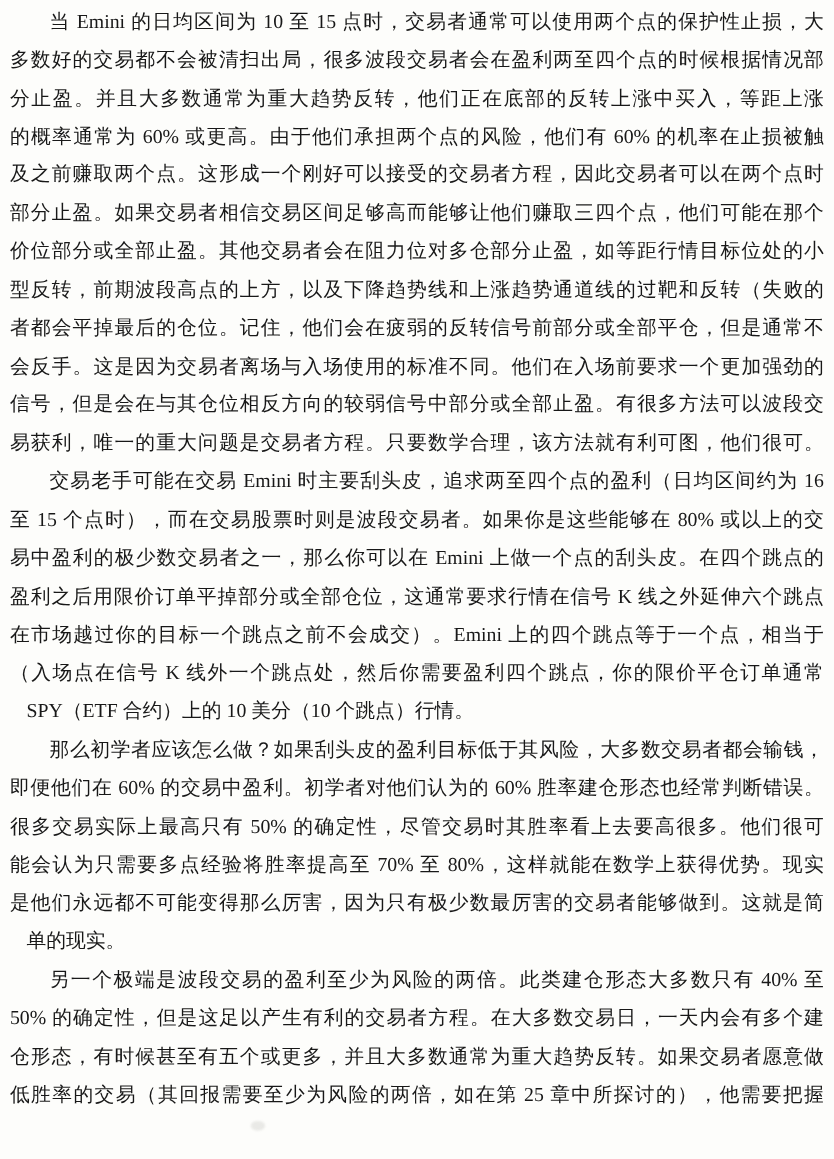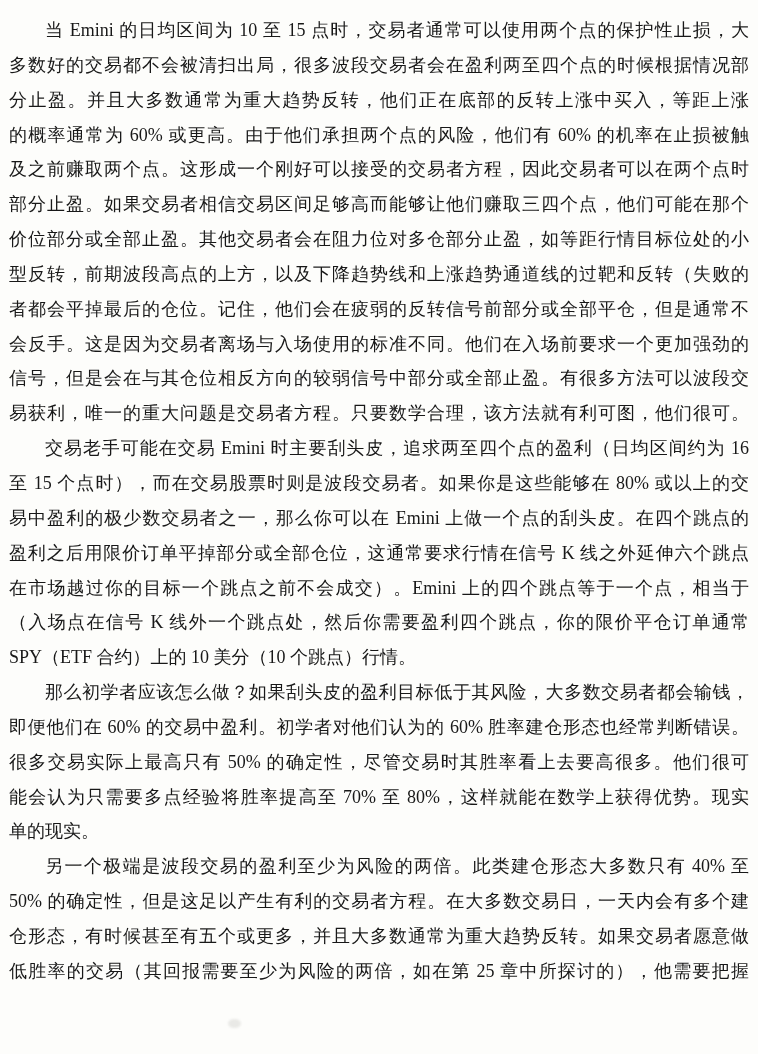--- a/index.html
+++ b/index.html
@@ -10,21 +10,21 @@
     width: 758px;
     height: 1054px;
     background: var(--page-bg, #fdfdfb);
     overflow: hidden;
     position: relative;
   }
   .page {
     box-sizing: border-box;
     width: 758px;
     height: 757px;
-    padding: 13px 9px 0 9px;
+    padding: 2px 9px 0 9px;
     font-family: "Liberation Serif", "DejaVu Serif", serif;
     color: var(--page-fg, #181818);
   }
   .paragraph {
     margin: 0;
     padding: 0;
   }
   .line {
     font-size: 18px;
     line-height: 34.85px;
@@ -32,20 +32,21 @@
     text-align: justify;
     text-align-last: justify;
     overflow: hidden;
     white-space: normal;
   }
   .line.first {
     text-indent: 2em;
   }
   .line.short-last {
     text-align-last: left;
+    margin-left: 15px;
   }
   .smudge {
     position: absolute;
     left: 228px;
     top: 1019px;
     width: 13px;
     height: 9px;
     background: #d9d9d5;
     border-radius: 50%;
     opacity: 0.55;
@@ -78,20 +79,21 @@
         <div class="line">盈利之后用限价订单平掉部分或全部仓位，这通常要求行情在信号 K 线之外延伸六个跳点</div>
         <div class="line">在市场越过你的目标一个跳点之前不会成交）。Emini 上的四个跳点等于一个点，相当于</div>
         <div class="line">（入场点在信号 K 线外一个跳点处，然后你需要盈利四个跳点，你的限价平仓订单通常</div>
         <div class="line short-last">SPY（ETF 合约）上的 10 美分（10 个跳点）行情。</div>
       </div>
       <div class="paragraph">
         <div class="line first">那么初学者应该怎么做？如果刮头皮的盈利目标低于其风险，大多数交易者都会输钱，</div>
         <div class="line">即便他们在 60% 的交易中盈利。初学者对他们认为的 60% 胜率建仓形态也经常判断错误。</div>
         <div class="line">很多交易实际上最高只有 50% 的确定性，尽管交易时其胜率看上去要高很多。他们很可</div>
         <div class="line">能会认为只需要多点经验将胜率提高至 70% 至 80%，这样就能在数学上获得优势。现实</div>
+        <div class="line">是他们永远都不可能变得那么厉害，因为只有极少数最厉害的交易者能够做到。这就是简</div>
         <div class="line short-last">单的现实。</div>
       </div>
       <div class="paragraph">
         <div class="line first">另一个极端是波段交易的盈利至少为风险的两倍。此类建仓形态大多数只有 40% 至</div>
         <div class="line">50% 的确定性，但是这足以产生有利的交易者方程。在大多数交易日，一天内会有多个建</div>
         <div class="line">仓形态，有时候甚至有五个或更多，并且大多数通常为重大趋势反转。如果交易者愿意做</div>
         <div class="line">低胜率的交易（其回报需要至少为风险的两倍，如在第 25 章中所探讨的），他需要把握</div>
       </div>
     </article>
 </main>

